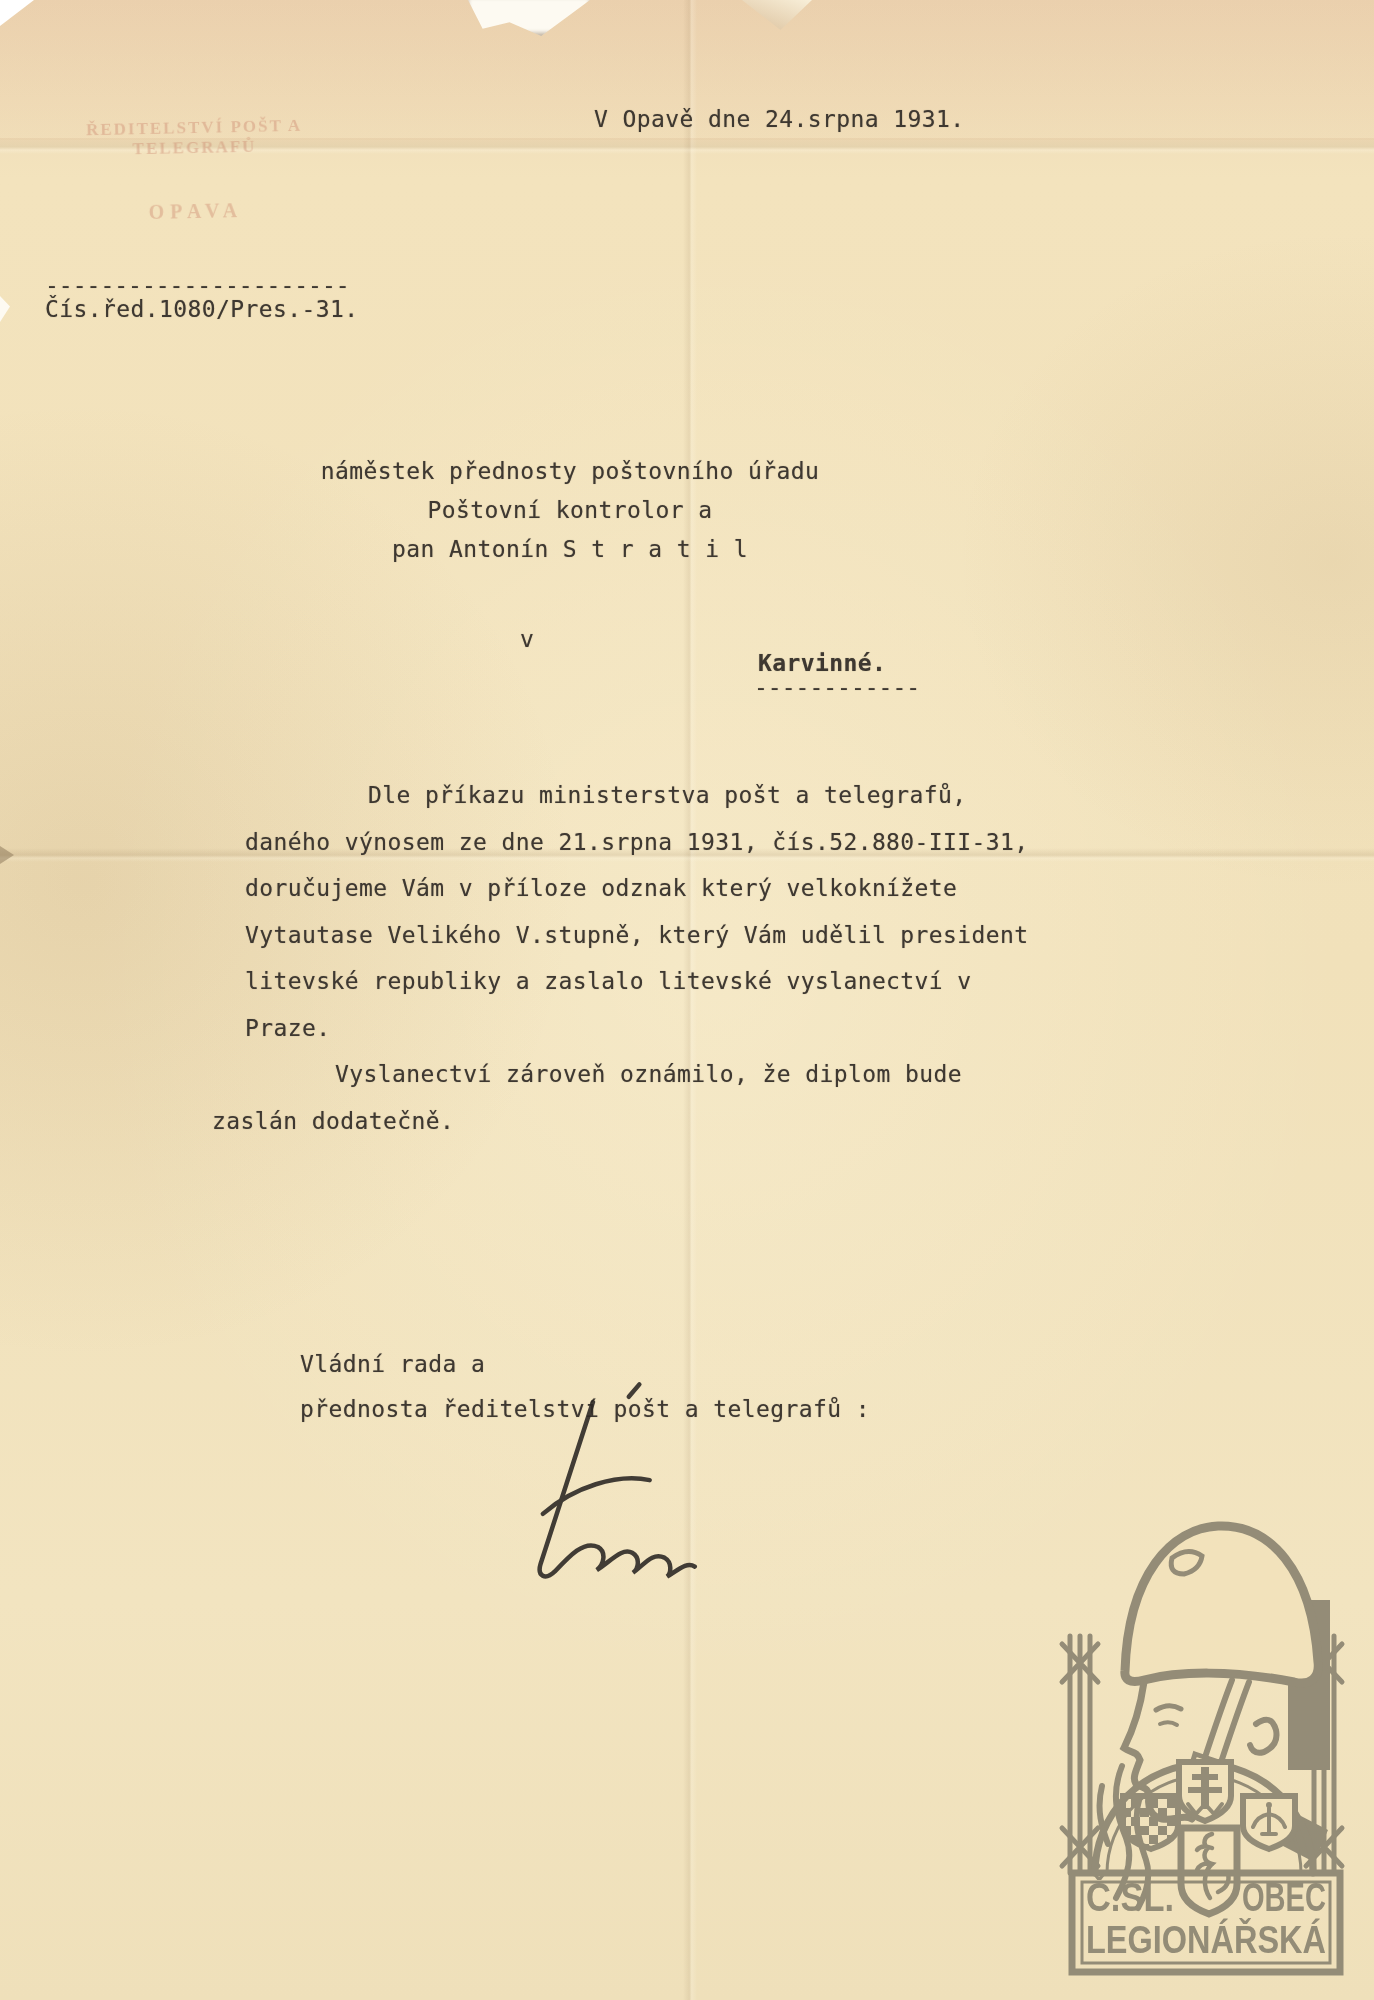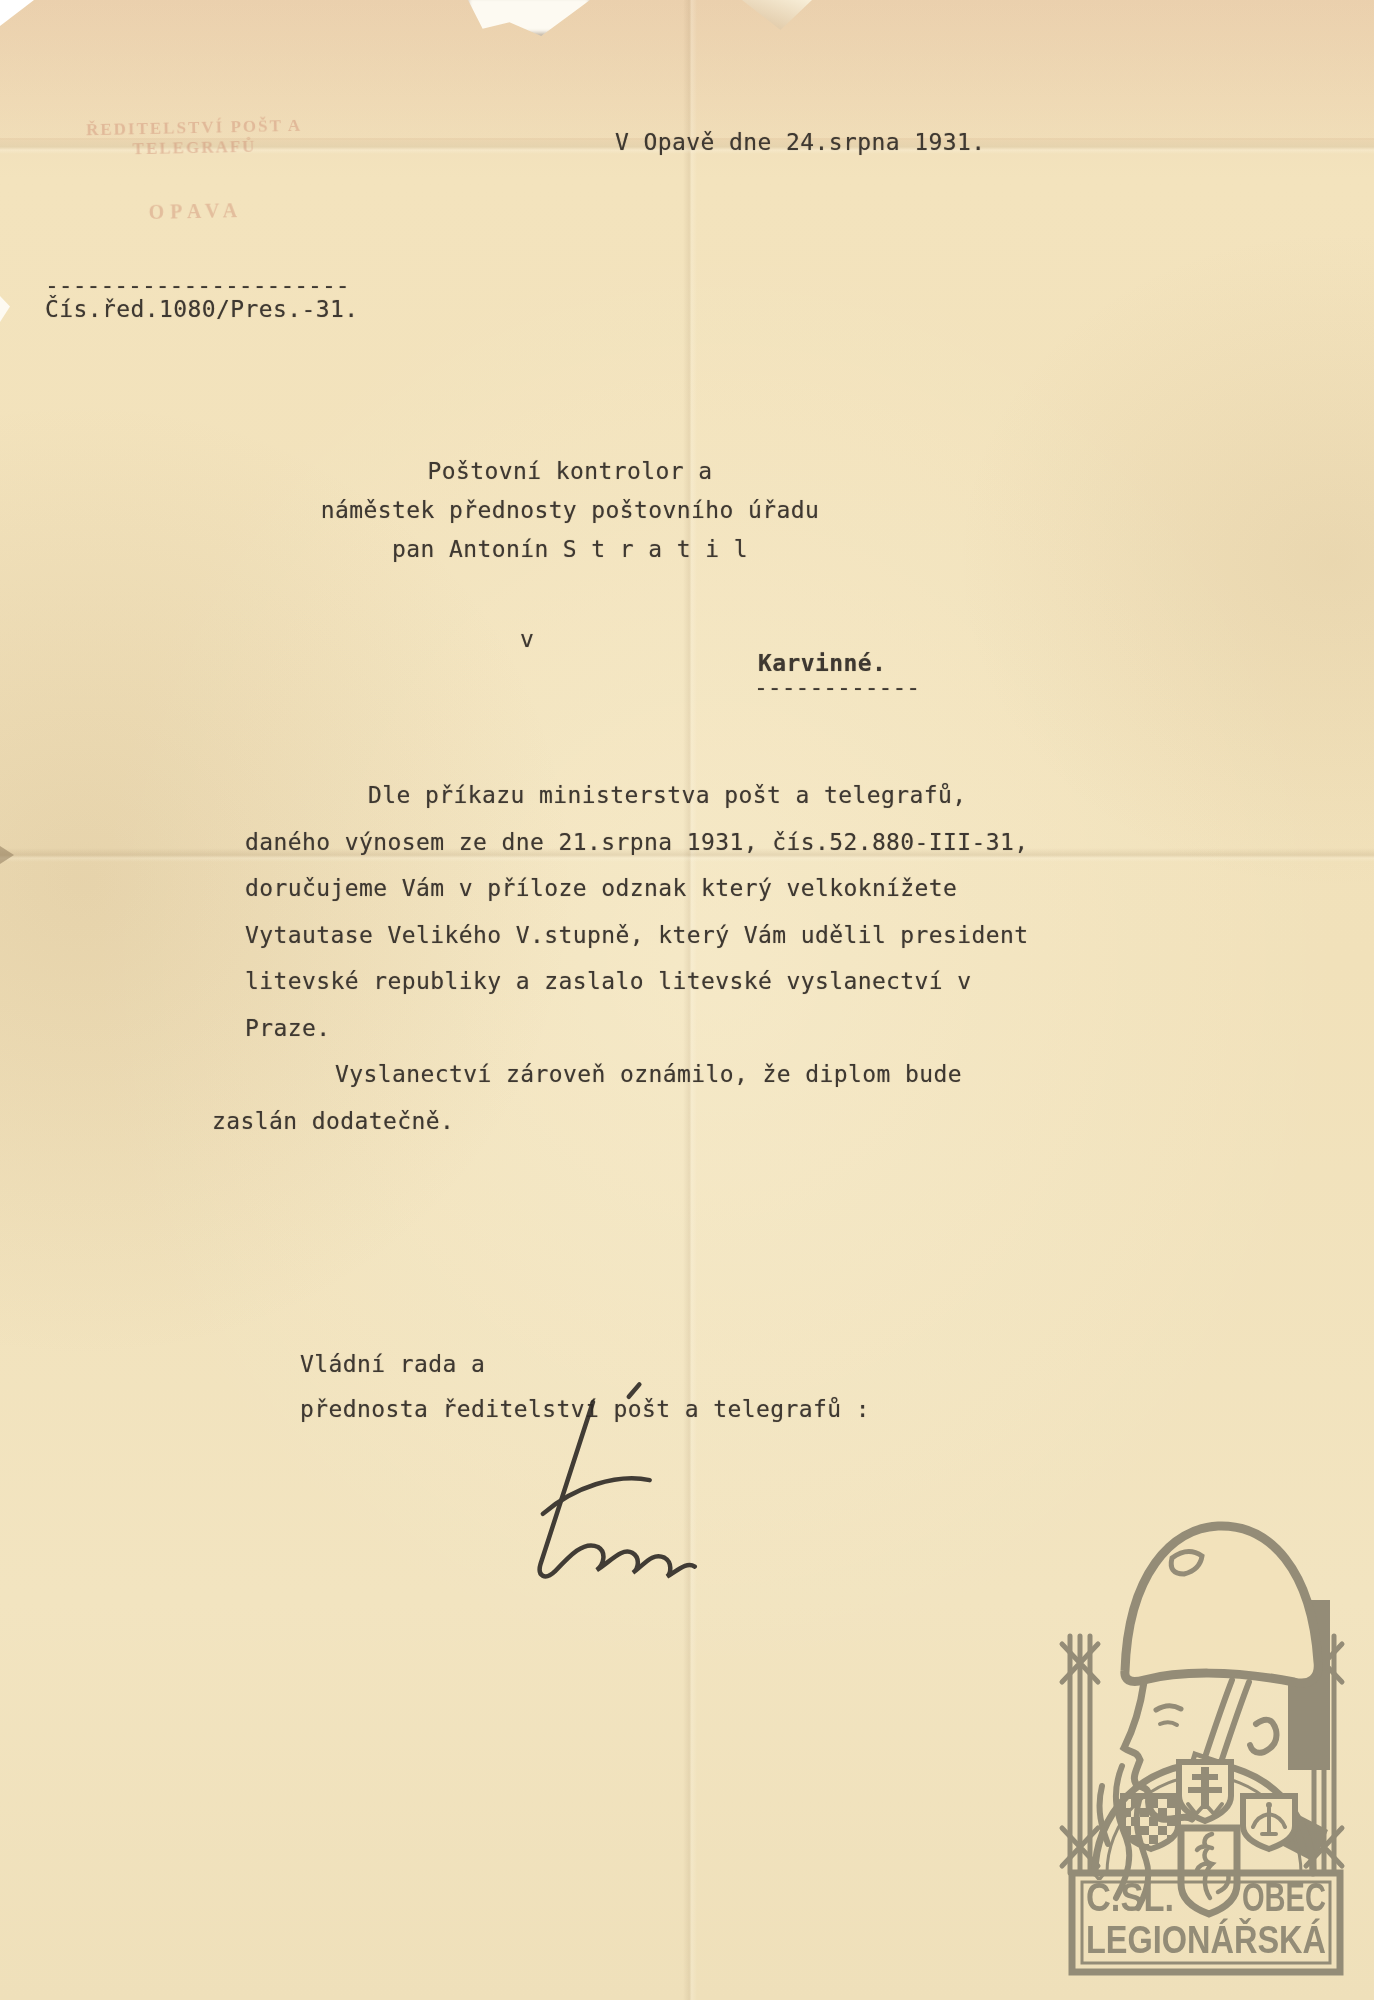--- a/index.html
+++ b/index.html
@@ -60,28 +60,28 @@
   <div class="tear-center"></div>
   <div class="fold-tr"></div>
   <div class="nick-left"></div>
   <div class="nick-left2"></div>
 
   <div class="stamp">
     <div class="s1">ŘEDITELSTVÍ POŠT A TELEGRAFŮ</div>
     <div class="s2">OPAVA</div>
   </div>
 
-  <div class="tw" style="left:615px;top:106px;margin-top:23px;">V Opavě dne 24.srpna 1931.</div>
+  <div class="tw" style="left:594px;top:106px;">V Opavě dne 24.srpna 1931.</div>
 
   <div class="tw" style="left:45px;top:248px;margin-top:48px;">Čís.řed.1080/Pres.-31.</div>
   <div class="tw dashes" style="left:45px;top:272px;">----------------------</div>
 
   <div class="addr tw" style="white-space:normal;">
+    <div>náměstek přednosty poštovního úřadu</div>
     <div>Poštovní kontrolor a</div>
-    <div>náměstek přednosty poštovního úřadu</div>
     <div>pan Antonín  S t r a t i l</div>
   </div>
   <div class="tw" style="left:520px;top:626px;">v</div>
   <div class="tw" style="left:758px;top:650px;font-weight:bold;">Karvinné.</div>
   <div class="tw dashes" style="left:754px;top:674px;">------------</div>
 
   <div class="body-par tw" style="top:772px;white-space:normal;margin-left:33px;">
     <div class="indent">Dle příkazu ministerstva pošt a telegrafů,</div>
     <div>daného výnosem ze dne 21.srpna 1931, čís.52.880-III-31,</div>
     <div>doručujeme Vám v příloze odznak který velkoknížete</div>

